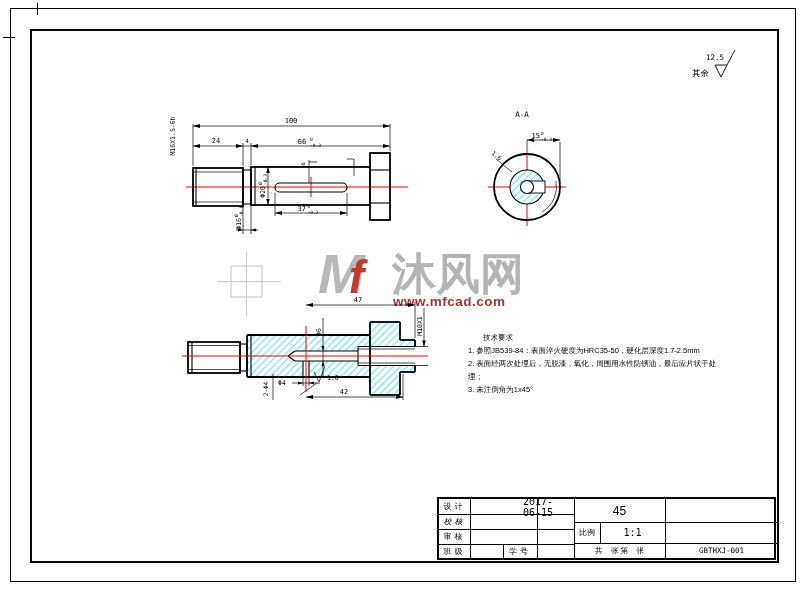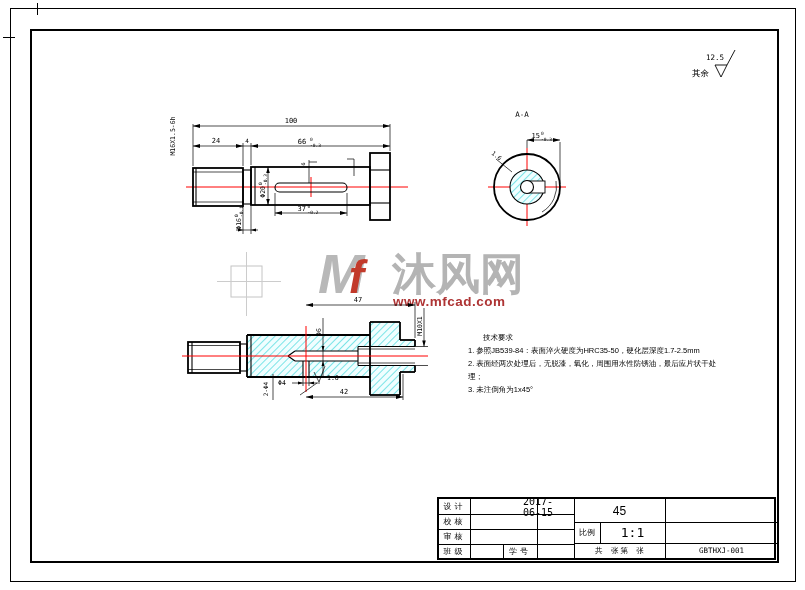--- a/index.html
+++ b/index.html
@@ -305,25 +305,25 @@
     <div class="ln" style="left:135px;top:23px;width:204px;height:1px;"></div>
     <div class="ln" style="left:135px;top:44px;width:204px;height:1px;"></div>
     <div class="ln" style="left:31px;top:0;width:1px;height:59px;"></div>
     <div class="ln" style="left:64px;top:45px;width:1px;height:14px;"></div>
     <div class="ln" style="left:98px;top:0;width:1px;height:59px;"></div>
     <div class="ln" style="left:135px;top:0;width:1px;height:59px;"></div>
     <div class="ln" style="left:161px;top:23px;width:1px;height:21px;"></div>
     <div class="ln" style="left:226px;top:0;width:1px;height:59px;"></div>
 
     <div class="cell lab" style="left:0;top:0;width:31px;height:15px;">设计</div>
-    <div class="cell lab" style="left:0;top:15px;width:31px;height:15px;">校核</div>
+    <div class="cell lab" style="left:0;top:15px;width:31px;height:15px;font-style:italic;">校核</div>
     <div class="cell lab" style="left:0;top:30px;width:31px;height:15px;">审核</div>
     <div class="cell lab" style="left:0;top:45px;width:31px;height:14px;">班级</div>
     <div class="cell lab" style="left:64px;top:45px;width:34px;height:14px;">学号</div>
     <div class="cell mono" style="left:84px;top:0;width:37px;height:15px;font-size:10px;">2017-06-15</div>
     <div class="cell" style="left:135px;top:0;width:91px;height:23px;font-size:12px;">45</div>
     <div class="cell" style="left:135px;top:23px;width:26px;height:21px;">比例</div>
-    <div class="cell mono" style="left:161px;top:23px;width:65px;height:21px;font-size:13px;">1:1</div>
+    <div class="cell mono" style="left:161px;top:23px;width:65px;height:21px;font-size:10px;">1:1</div>
     <div class="cell pre" style="left:135px;top:44px;width:91px;height:15px;font-size:7.5px;">共    张 第    张</div>
     <div class="cell mono" style="left:226px;top:44px;width:113px;height:15px;font-size:7.5px;">GBTHXJ-001</div>
   </div>
 
 </div>
 
 </body></html>

